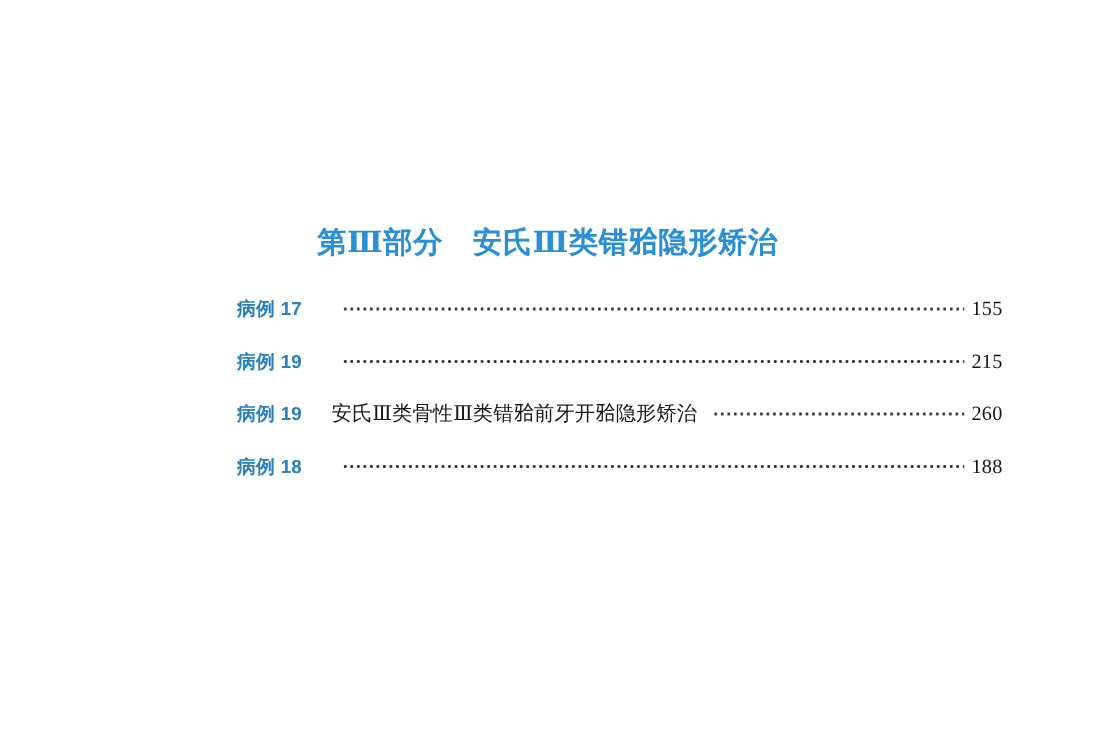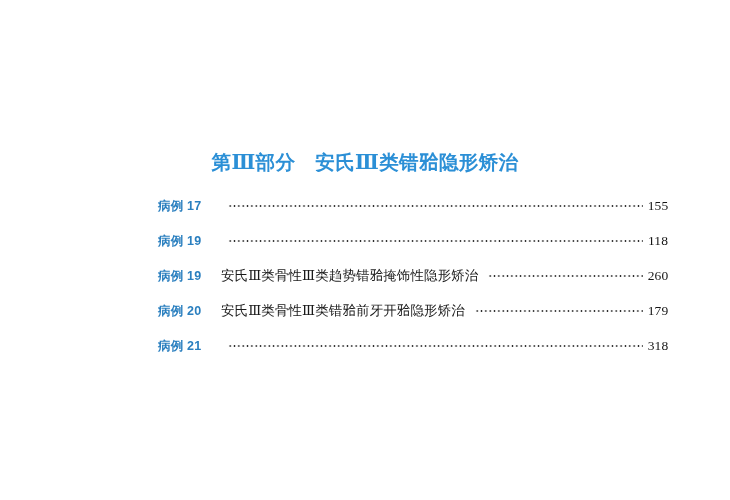--- a/index.html
+++ b/index.html
@@ -123,37 +123,31 @@
 
     <div class="toc-row">
       <span class="case-label"><span>病例</span> <span class="case-num">17</span></span>
       <span class="leader"></span>
       <span class="page-num">155</span>
     </div>
 
     <div class="toc-row">
       <span class="case-label"><span>病例</span> <span class="case-num">19</span></span>
       <span class="leader"></span>
-      <span class="page-num">118</span>
+      <span class="page-num">215</span>
     </div>
 
     <div class="toc-row">
       <span class="case-label"><span>病例</span> <span class="case-num">19</span></span>
-      <span class="entry-title">安氏Ⅲ类骨性Ⅲ类趋势错𬌗掩饰性隐形矫治</span>
+      <span class="entry-title">安氏Ⅲ类骨性Ⅲ类错𬌗前牙开𬌗隐形矫治</span>
       <span class="leader"></span>
       <span class="page-num">260</span>
     </div>
 
-    <div class="toc-row">
-      <span class="case-label"><span>病例</span> <span class="case-num">20</span></span>
-      <span class="entry-title">安氏Ⅲ类骨性Ⅲ类错𬌗前牙开𬌗隐形矫治</span>
-      <span class="leader"></span>
-      <span class="page-num">179</span>
-    </div>
 
     <div class="toc-row">
-      <span class="case-label"><span>病例</span> <span class="case-num">21</span></span>
+      <span class="case-label"><span>病例</span> <span class="case-num">18</span></span>
       <span class="leader"></span>
-      <span class="page-num">318</span>
+      <span class="page-num">188</span>
     </div>
 
   </div>
 </div>
 
 </body></html>

